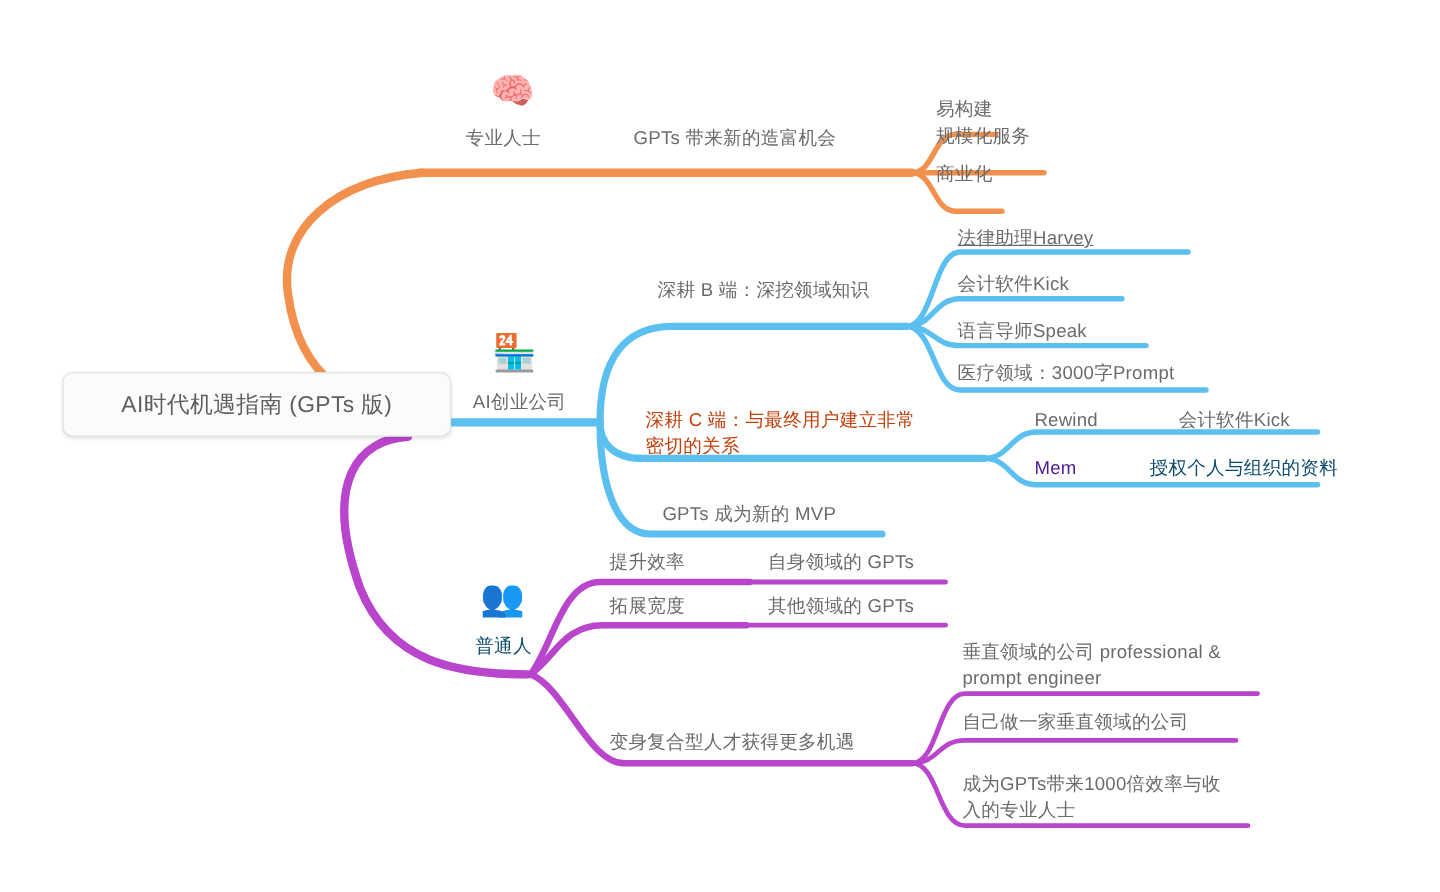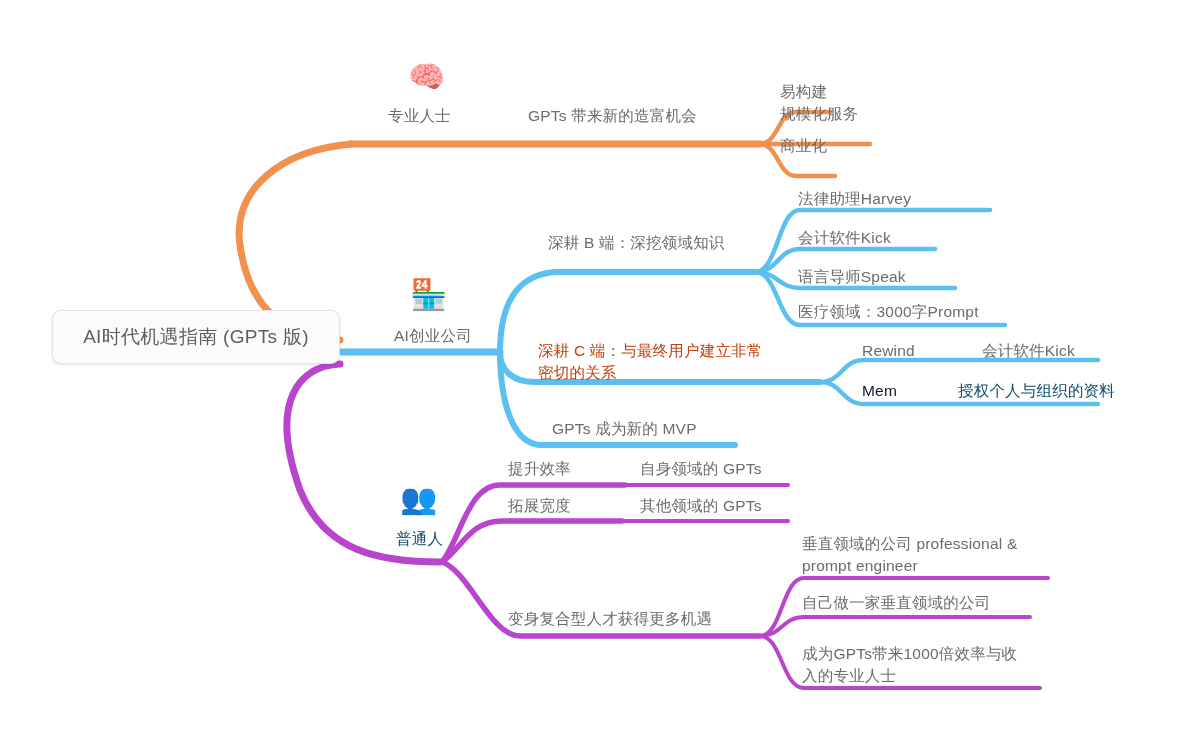--- a/index.html
+++ b/index.html
@@ -39,21 +39,21 @@
     position: absolute;
     font-size: 30px;
     line-height: 30px;
     text-align: center;
     width: 46px;
   }
   #root-node {
     position: absolute;
     left: 52px;
     top: 310px;
-    width: 288px;
+    width: 324px;
     height: 54px;
     background: #fbfbfb;
     border: 1px solid #e3e3e3;
     border-radius: 9px;
     box-shadow: 0 1px 3px rgba(0,0,0,0.10);
     display: flex;
     align-items: center;
     justify-content: center;
     box-sizing: border-box;
   }
@@ -119,30 +119,30 @@
   <div class="node-label" style="left: 388px; top: 105px; color: rgb(107, 107, 107);">专业人士</div>
   <div class="node-label" style="left: 528px; top: 105px; color: rgb(107, 107, 107);">GPTs 带来新的造富机会</div>
   <div class="node-label" style="left: 780px; top: 81px; color: rgb(107, 107, 107);">易构建</div>
   <div class="node-label" style="left: 780px; top: 103px; color: rgb(107, 107, 107);">规模化服务</div>
   <div class="node-label" style="left: 780px; top: 135px; color: rgb(107, 107, 107);">商业化</div>
 
   <div class="node-emoji" style="left:406px; top:280px;">🏪</div>
   <div class="node-label" style="left: 394px; top: 325px; color: rgb(107, 107, 107);">AI创业公司</div>
 
   <div class="node-label" style="left: 548px; top: 232px; color: rgb(107, 107, 107);">深耕 B 端：深挖领域知识</div>
-  <div class="node-label" style="left: 798px; top: 188px; color: rgb(107, 107, 107);">法律助理Harvey</div>
+  <div class="node-label" style="left: 798px; top: 188px; color: rgb(107, 107, 107); text-decoration: underline;">法律助理Harvey</div>
   <div class="node-label" style="left: 798px; top: 227px; color: rgb(107, 107, 107);">会计软件Kick</div>
   <div class="node-label" style="left: 798px; top: 266px; color: rgb(107, 107, 107);">语言导师Speak</div>
   <div class="node-label" style="left: 798px; top: 301px; color: rgb(107, 107, 107);">医疗领域：3000字Prompt</div>
 
   <div class="node-label" style="left: 538px; top: 340px; color: #c2410c;">深耕 C 端：与最终用户建立非常
 密切的关系</div>
   <div class="node-label" style="left: 862px; top: 340px; color: rgb(107, 107, 107);">Rewind</div>
   <div class="node-label" style="left: 982px; top: 340px; color: rgb(107, 107, 107);">会计软件Kick</div>
-  <div class="node-label" style="left: 862px; top: 380px; color: #0f172a;">Mem</div>
+  <div class="node-label" style="left: 862px; top: 380px; color: #4c1d95;">Mem</div>
   <div class="node-label" style="left: 958px; top: 380px; color: #0c4a6e;">授权个人与组织的资料</div>
 
   <div class="node-label" style="left: 552px; top: 418px; color: rgb(107, 107, 107);">GPTs 成为新的 MVP</div>
 
   <div class="node-emoji" style="left:396px; top:484px;">👥</div>
   <div class="node-label" style="left: 396px; top: 528px; color: #0c4a6e;">普通人</div>
 
   <div class="node-label" style="left: 508px; top: 458px; color: rgb(107, 107, 107);">提升效率</div>
   <div class="node-label" style="left: 640px; top: 458px; color: rgb(107, 107, 107);">自身领域的 GPTs</div>
 

